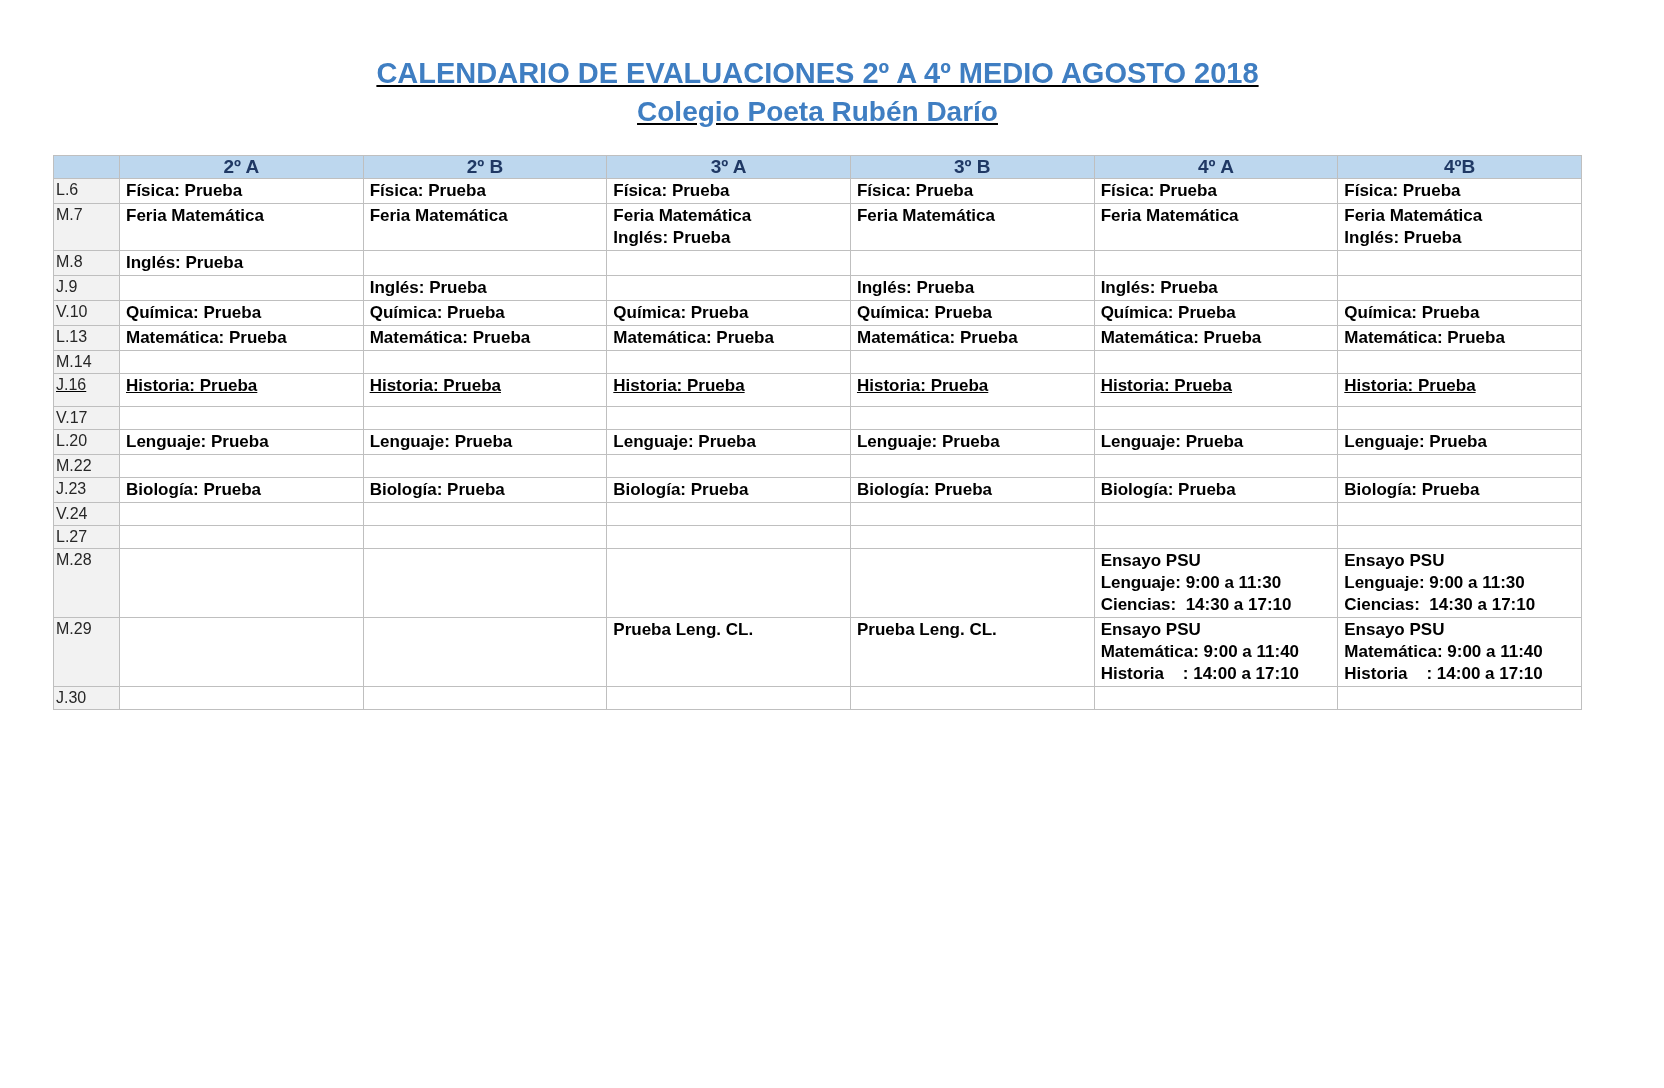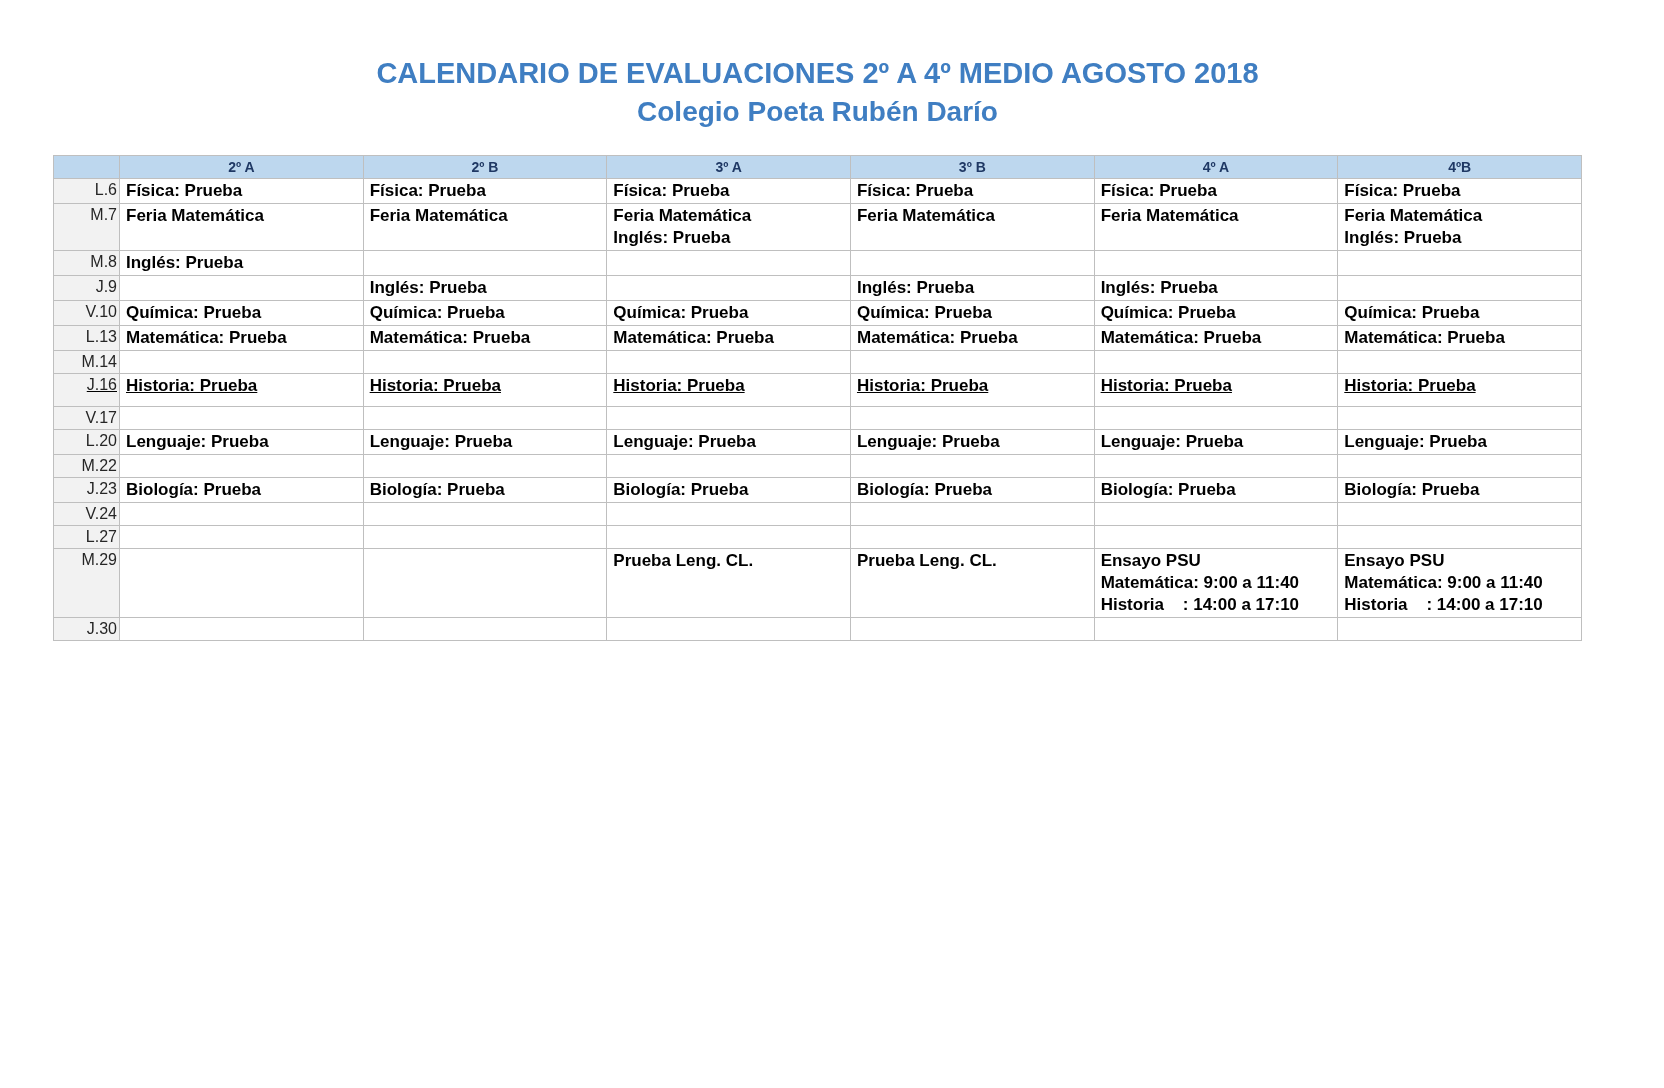--- a/index.html
+++ b/index.html
@@ -9,47 +9,47 @@
     --label-bg:#F2F2F2;
     --grid:#BFBFBF;
   }
   html,body{margin:0;padding:0;}
   body{
     width:1664px;height:1088px;background:#ffffff;
     font-family:"Liberation Sans", sans-serif;
     overflow:hidden;
   }
   .doc{padding-top:58px;}
-  .titles{width:1529px;margin-left:53px;text-align:center;}
+  .titles{width:1529px;margin-left:53px;text-align:center;text-decoration:underline;}
   .doc-title{
     margin:0 0 7px 0;font-size:29px;line-height:1.1;
     font-weight:bold;color:var(--accent);
   }
   .doc-subtitle{
     margin:0;font-size:28px;line-height:1.1;
     font-weight:bold;color:var(--accent);
   }
   table.calendar{
     border-collapse:collapse;table-layout:fixed;
     width:1529px;margin:27px 0 0 53px;
   }
   table.calendar th, table.calendar td{
     border:1px solid var(--grid);
     overflow:hidden;
   }
   thead th{
     background:var(--header-bg);color:var(--header-fg);
-    font-size:14px;font-weight:bold;height:22px;
+    font-size:19px;font-weight:bold;height:22px;
     text-align:center;vertical-align:middle;padding:0;
   }
   th.corner{width:65px;}
   tbody th.rowlabel{
     background:var(--label-bg);color:#262626;
     font-weight:normal;font-size:16px;line-height:20px;
-    text-align:right;vertical-align:top;padding:1px 2px;
+    text-align:left;vertical-align:top;padding:1px 2px;
   }
   tbody td{
     font-size:17px;font-weight:bold;color:#000000;
     text-align:left;vertical-align:top;
     padding:1px 4px 1px 6px;line-height:22px;
     white-space:pre-wrap;
   }
 </style>
 </head>
 <body>
@@ -197,20 +197,33 @@
         <tr style="height: 23px;">
           <th class="rowlabel">L.27</th>
           <td></td>
           <td></td>
           <td></td>
           <td></td>
           <td></td>
           <td></td>
         </tr>
         <tr style="height: 68px;">
+          <th class="rowlabel">M.28</th>
+          <td></td>
+          <td></td>
+          <td></td>
+          <td></td>
+          <td>Ensayo PSU
+Lenguaje: 9:00 a 11:30
+Ciencias:  14:30 a 17:10</td>
+          <td>Ensayo PSU
+Lenguaje: 9:00 a 11:30
+Ciencias:  14:30 a 17:10</td>
+        </tr>
+        <tr style="height: 68px;">
           <th class="rowlabel">M.29</th>
           <td></td>
           <td></td>
           <td>Prueba Leng. CL.</td>
           <td>Prueba Leng. CL.</td>
           <td>Ensayo PSU
 Matemática: 9:00 a 11:40
 Historia    : 14:00 a 17:10</td>
           <td>Ensayo PSU
 Matemática: 9:00 a 11:40

